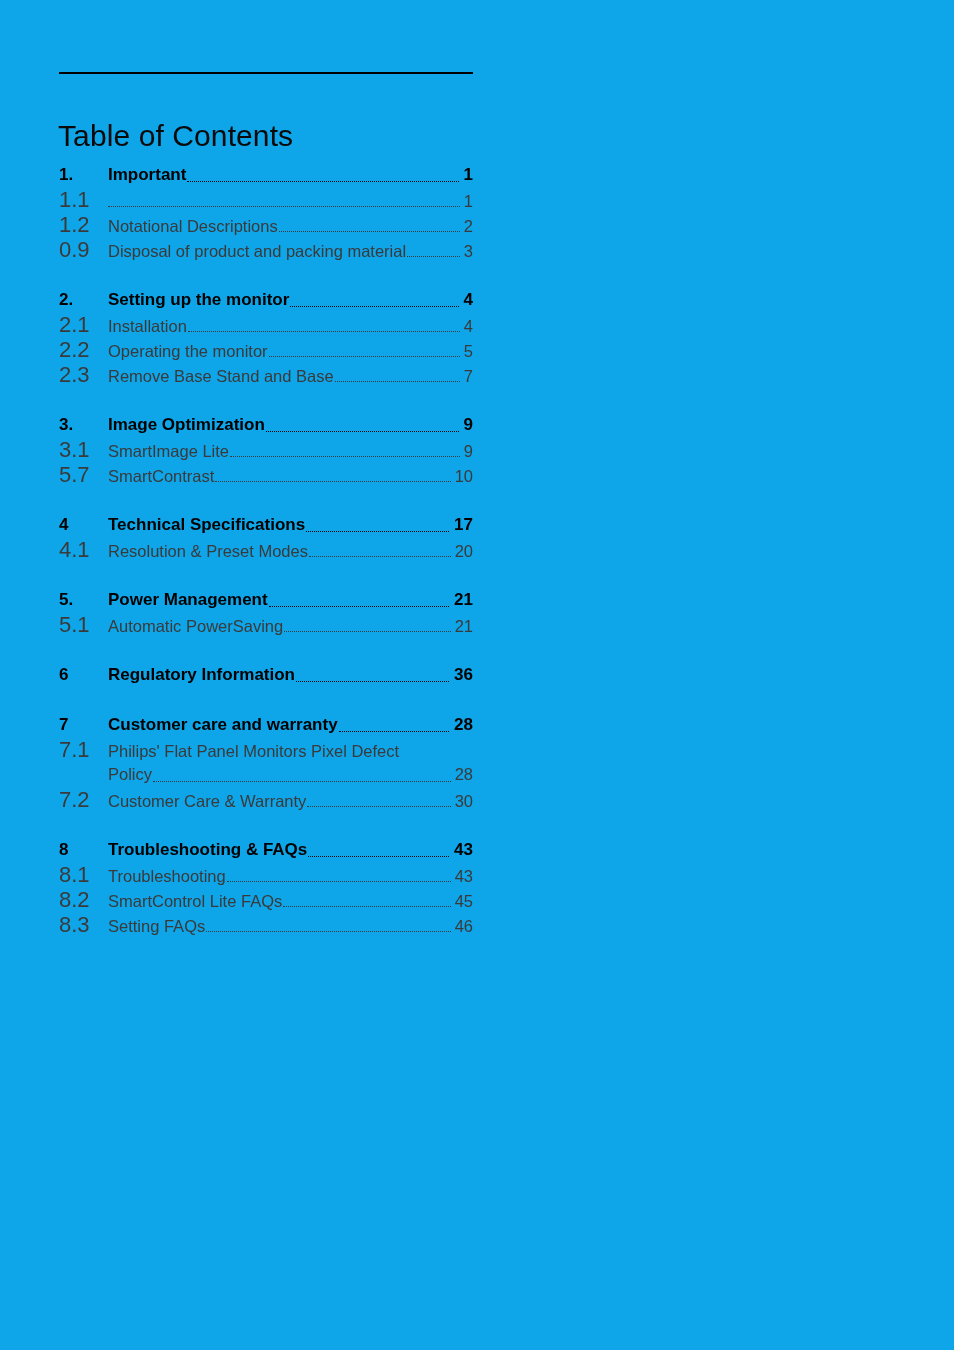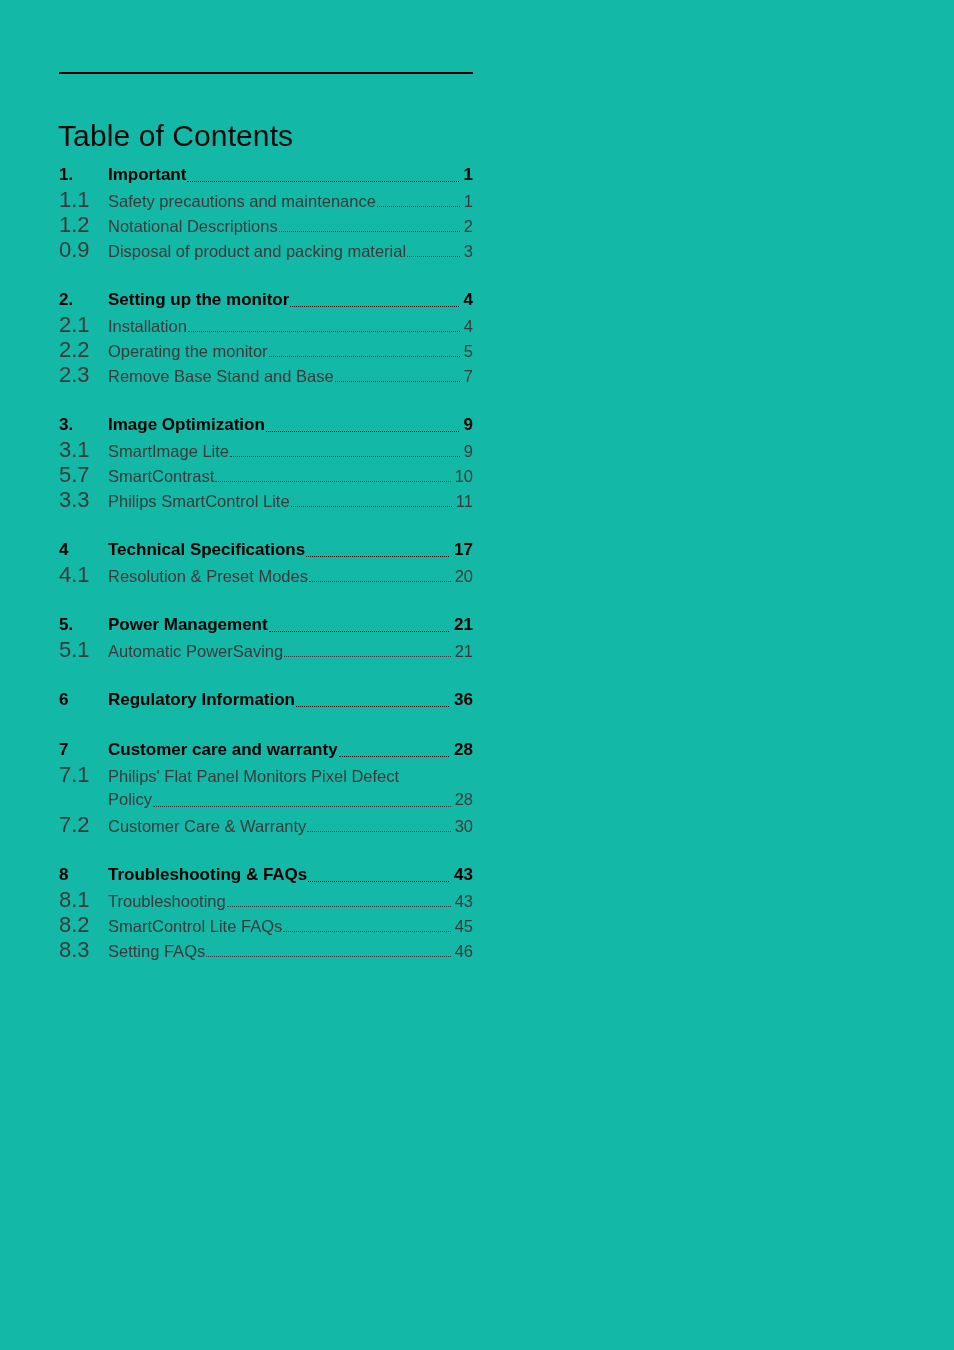--- a/index.html
+++ b/index.html
@@ -14,21 +14,21 @@
     font-family: "Liberation Sans", sans-serif;
     color: #000000;
     overflow: hidden;
   }
 
   .page {
     position: absolute;
     left: 0; top: 0;
     width: 954px;
     height: 1350px;
-    background: #14b8a6;
+    background: #0ea5e9;
   }
 
   
   .top-rule {
     position: absolute;
     left: 59px;
     top: 72px;
     width: 414px;
     height: 2px;
     background: #000000;
@@ -148,21 +148,20 @@
   <div class="toc" id="toc-root">
       <div class="toc-group">
         <div class="toc-row major">
           <span class="num">1.</span>
           <span class="label">Important</span>
           <span class="leader"></span>
           <span class="pageno">1</span>
         </div>
         <div class="toc-row">
           <span class="num">1.1</span>
-          <span class="label">Safety precautions and maintenance</span>
           <span class="leader"></span>
           <span class="pageno">1</span>
         </div>
         <div class="toc-row">
           <span class="num">1.2</span>
           <span class="label">Notational Descriptions</span>
           <span class="leader"></span>
           <span class="pageno">2</span>
         </div>
         <div class="toc-row">
@@ -209,26 +208,20 @@
           <span class="num">3.1</span>
           <span class="label">SmartImage Lite</span>
           <span class="leader"></span>
           <span class="pageno">9</span>
         </div>
         <div class="toc-row">
           <span class="num">5.7</span>
           <span class="label">SmartContrast</span>
           <span class="leader"></span>
           <span class="pageno">10</span>
-        </div>
-        <div class="toc-row">
-          <span class="num">3.3</span>
-          <span class="label">Philips SmartControl Lite</span>
-          <span class="leader"></span>
-          <span class="pageno">11</span>
         </div>
       </div>
       <div class="toc-group">
         <div class="toc-row major">
           <span class="num">4</span>
           <span class="label">Technical Specifications</span>
           <span class="leader"></span>
           <span class="pageno">17</span>
         </div>
         <div class="toc-row">

